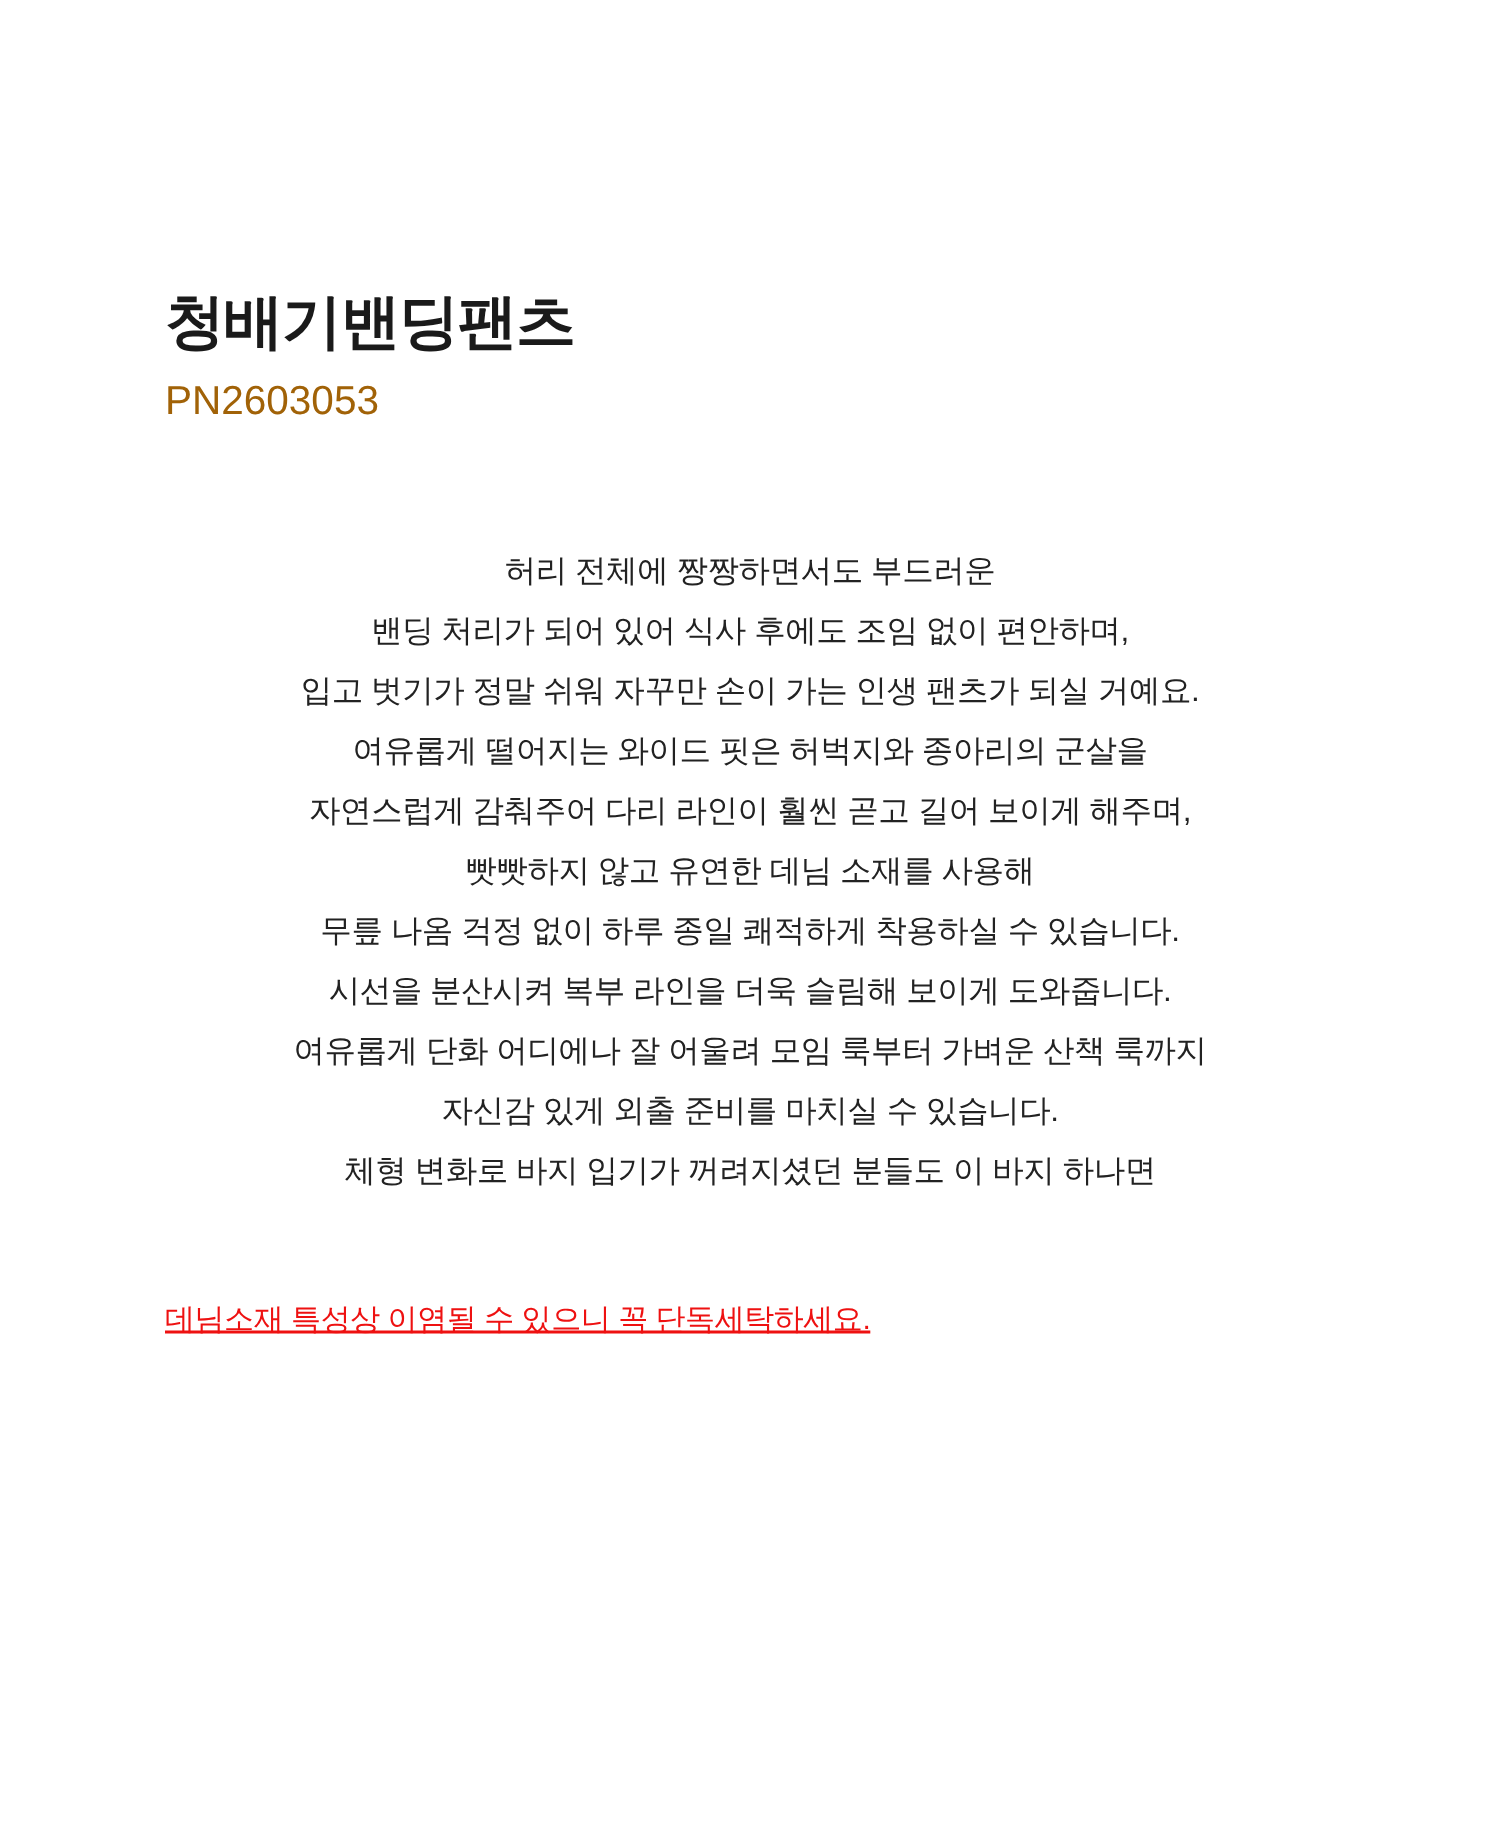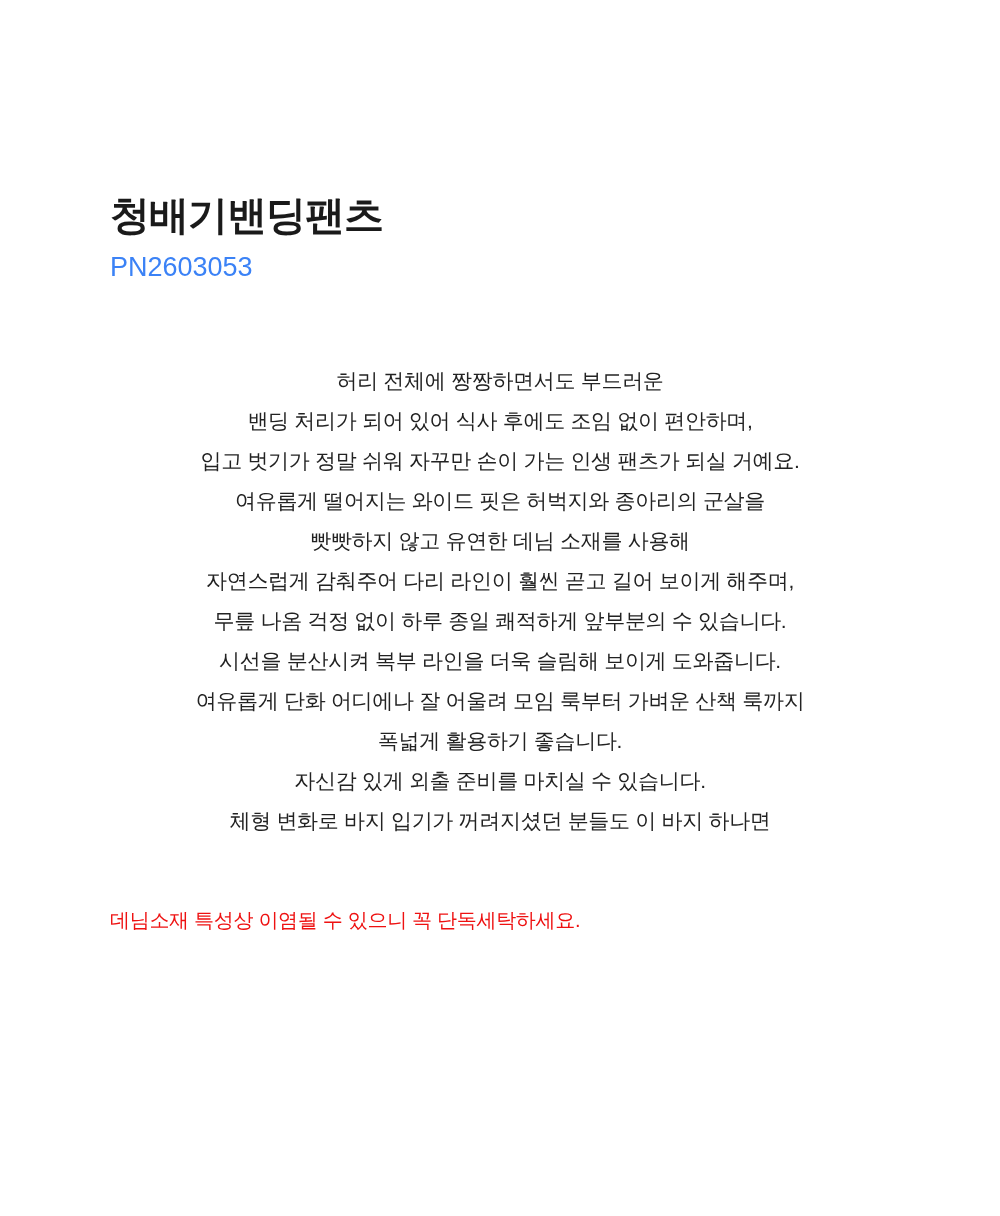--- a/index.html
+++ b/index.html
@@ -27,21 +27,21 @@
   .product-title {
     font-size: 40px;
     font-weight: bold;
     color: #1a1a1a;
     letter-spacing: -1px;
     line-height: 1.25;
     margin: 0;
   }
   .product-code {
     font-size: 27px;
-    color: #3b82f6;
+    color: #a16207;
     letter-spacing: 0px;
     line-height: 1.3;
     margin: 10px 0 0 0;
     font-weight: normal;
   }
   .description {
     margin-top: 76px;
   }
   .desc-line {
     font-size: 21px;
@@ -70,27 +70,26 @@
   <div class="product-header">
     <h1 class="product-title">청배기밴딩팬츠</h1>
     <div class="product-code">PN2603053</div>
   </div>
 
   <div class="description">
     <div class="desc-line">허리 전체에 짱짱하면서도 부드러운</div>
     <div class="desc-line">밴딩 처리가 되어 있어 식사 후에도 조임 없이 편안하며,</div>
     <div class="desc-line">입고 벗기가 정말 쉬워 자꾸만 손이 가는 인생 팬츠가 되실 거예요.</div>
     <div class="desc-line">여유롭게 떨어지는 와이드 핏은 허벅지와 종아리의 군살을</div>
+    <div class="desc-line">자연스럽게 감춰주어 다리 라인이 훨씬 곧고 길어 보이게 해주며,</div>
     <div class="desc-line">빳빳하지 않고 유연한 데님 소재를 사용해</div>
-    <div class="desc-line">자연스럽게 감춰주어 다리 라인이 훨씬 곧고 길어 보이게 해주며,</div>
-    <div class="desc-line">무릎 나옴 걱정 없이 하루 종일 쾌적하게 앞부분의 수 있습니다.</div>
+    <div class="desc-line">무릎 나옴 걱정 없이 하루 종일 쾌적하게 착용하실 수 있습니다.</div>
     <div class="desc-line">시선을 분산시켜 복부 라인을 더욱 슬림해 보이게 도와줍니다.</div>
     <div class="desc-line">여유롭게 단화 어디에나 잘 어울려 모임 룩부터 가벼운 산책 룩까지</div>
-    <div class="desc-line">폭넓게 활용하기 좋습니다.</div>
     <div class="desc-line">자신감 있게 외출 준비를 마치실 수 있습니다.</div>
     <div class="desc-line">체형 변화로 바지 입기가 꺼려지셨던 분들도 이 바지 하나면</div>
   </div>
 
   <div class="notice">
-    <div class="notice-line" style="color: rgb(238, 17, 17);">데님소재 특성상 이염될 수 있으니 꼭 단독세탁하세요.</div>
+    <div class="notice-line" style="color: rgb(238, 17, 17); text-decoration: underline;">데님소재 특성상 이염될 수 있으니 꼭 단독세탁하세요.</div>
   </div>
 
 </div>
 
 </body></html>

